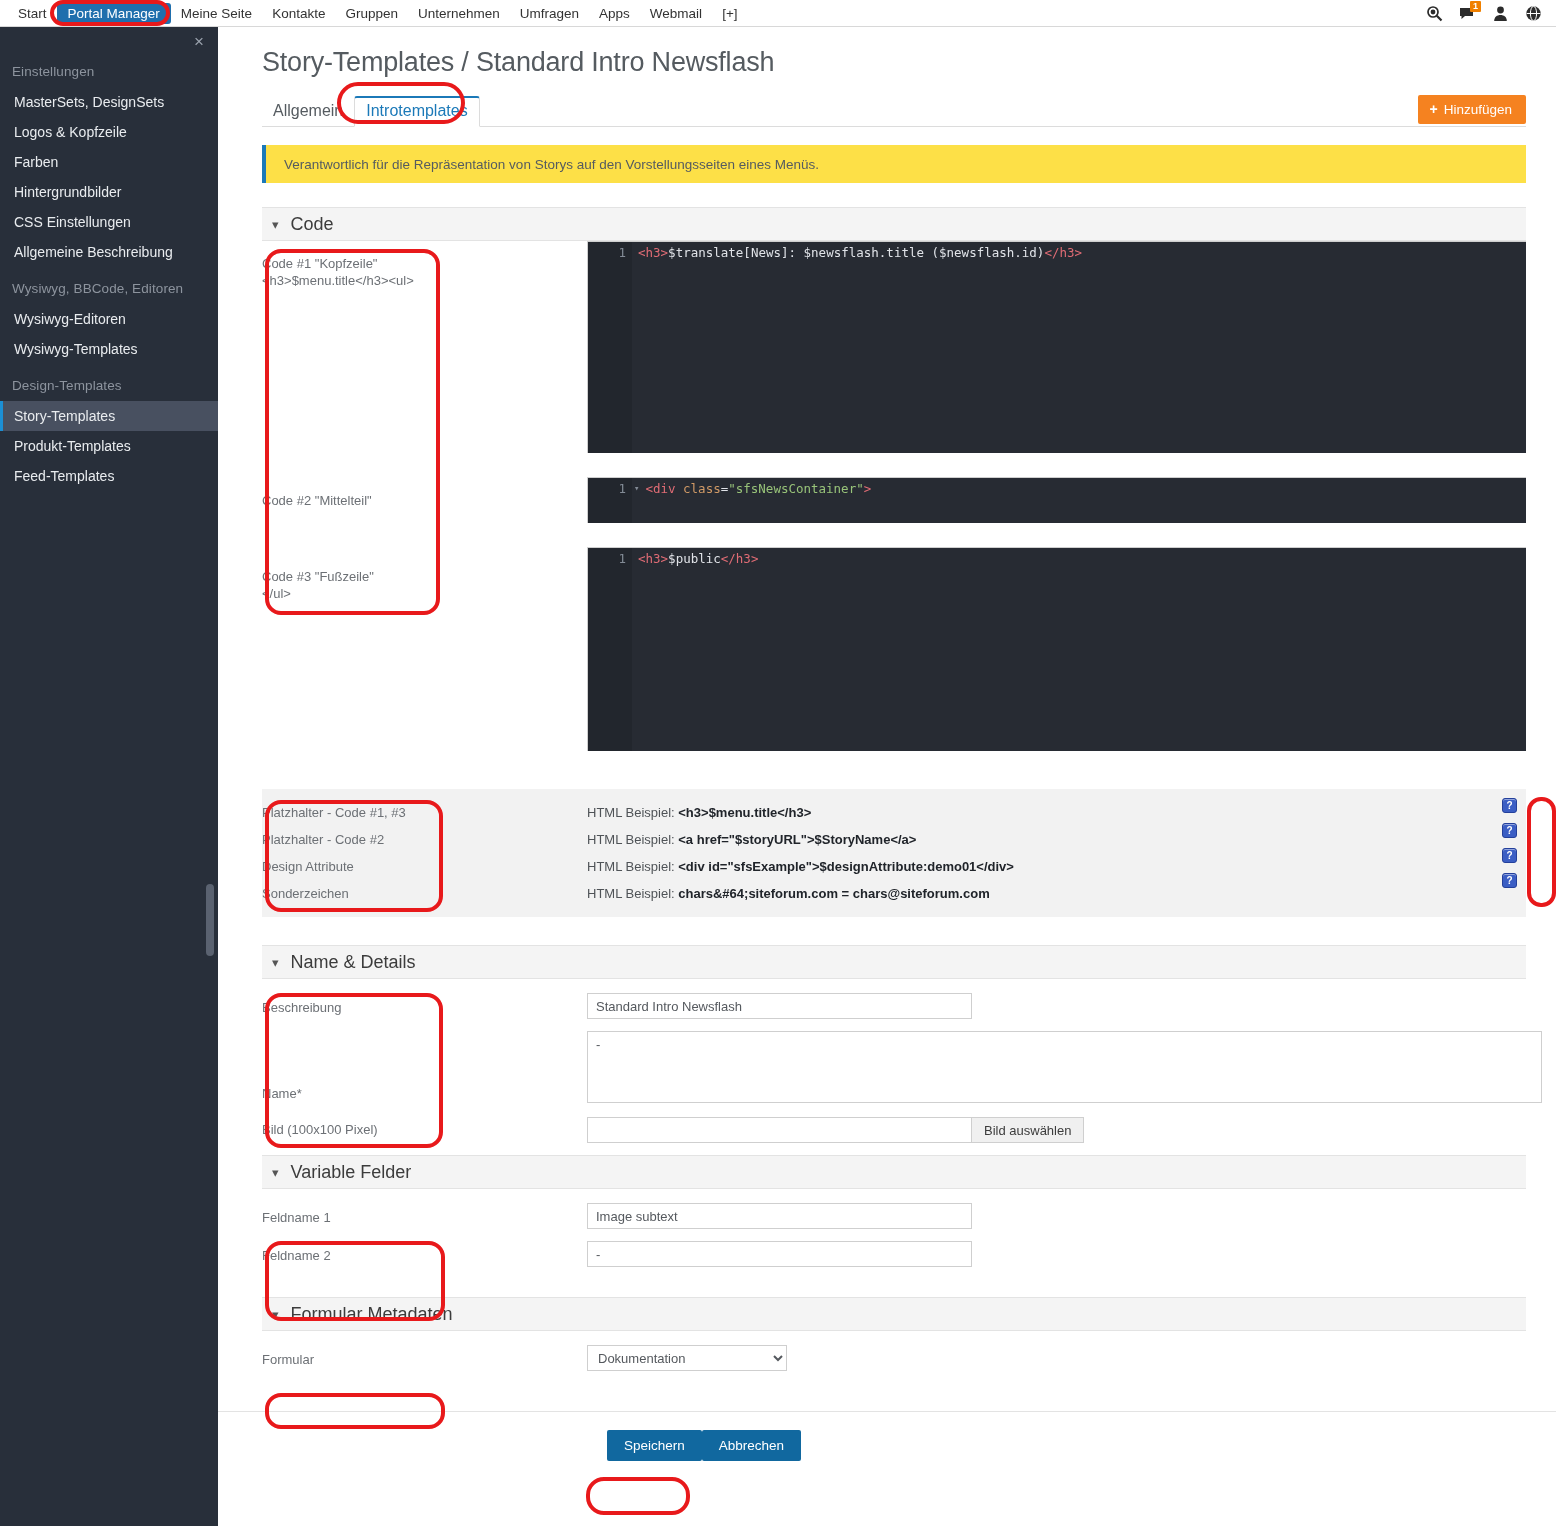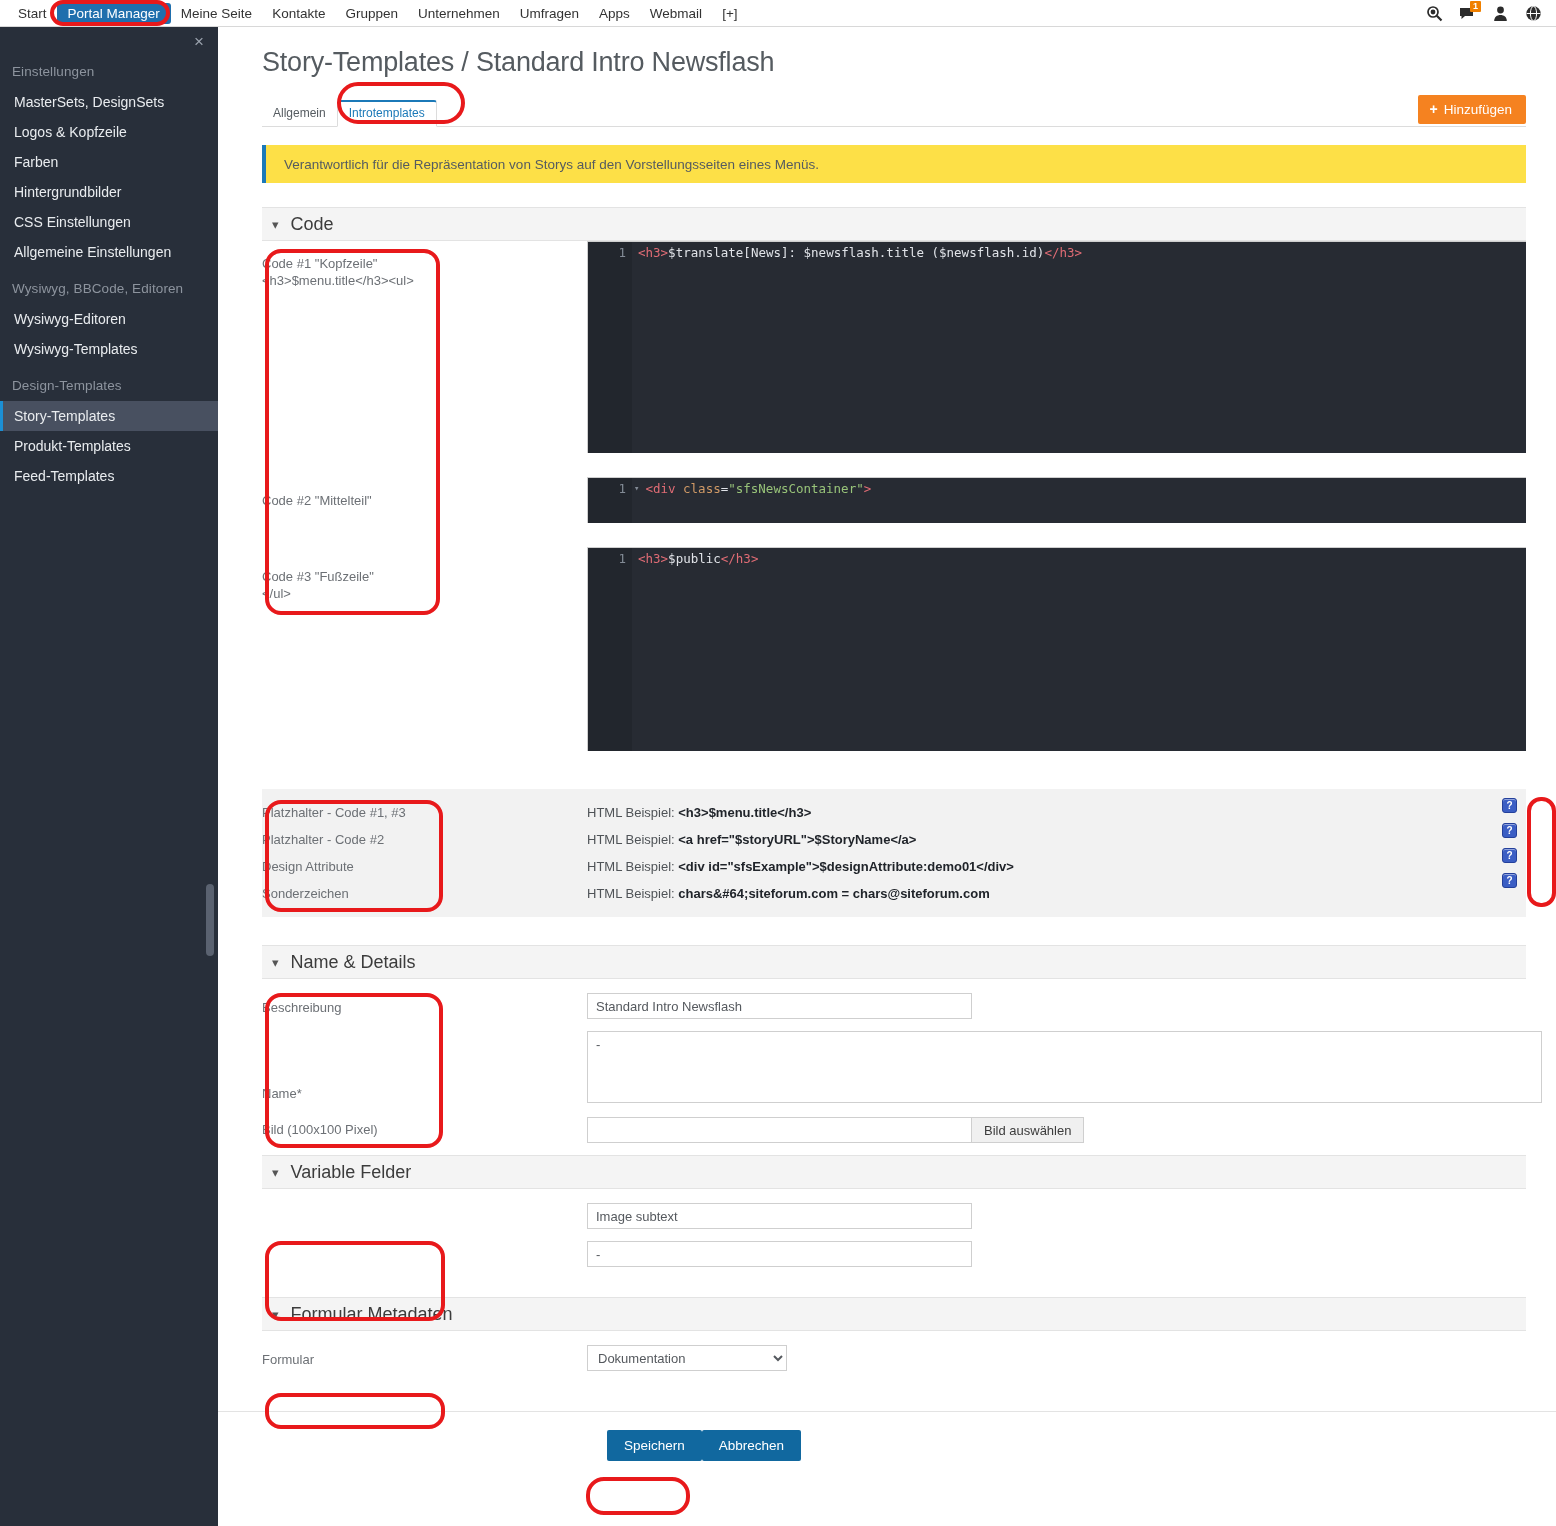--- a/index.html
+++ b/index.html
@@ -77,21 +77,21 @@
     font-size: 27px; color: #555b60; font-weight: normal;
     padding: 20px 0 0 44px; letter-spacing: -.2px;
   }
 
   .tabstrip {
     margin: 20px 0 0 44px; width: 1264px; height: 29px;
     border-bottom: 1px solid #dcdcdc; display: flex; align-items: flex-end;
     position: relative;
   }
   .tab {
-    font-size: 12px; color: #555b60; padding: 5px 11px 6px 11px; cursor: pointer;
+    font-size: 16px; color: #555b60; padding: 5px 11px 6px 11px; cursor: pointer;
   }
   .tab.active {
     color: #1b79b8; background: #fff;
     border: 1px solid #dcdcdc; border-bottom: 1px solid #fff;
     border-top: 2px solid #1b79b8;
     border-radius: 3px 3px 0 0; margin-bottom: -1px; padding: 4px 11px 6px 11px;
   }
   .btn-add {
     position: absolute; right: 0; bottom: 2px;
     background: #f58220; color: #fff; font-size: 13.5px;
@@ -264,21 +264,21 @@
 
 <div class="sidebar">
   <div class="sb-close">×</div>
 
   <div class="sb-group">Einstellungen</div>
   <div class="sb-item">MasterSets, DesignSets</div>
   <div class="sb-item">Logos &amp; Kopfzeile</div>
   <div class="sb-item">Farben</div>
   <div class="sb-item">Hintergrundbilder</div>
   <div class="sb-item">CSS Einstellungen</div>
-  <div class="sb-item">Allgemeine Einstellungen</div>
+  <div class="sb-item">Allgemeine Beschreibung</div>
 
   <div class="sb-group">Wysiwyg, BBCode, Editoren</div>
   <div class="sb-item">Wysiwyg-Editoren</div>
   <div class="sb-item">Wysiwyg-Templates</div>
 
   <div class="sb-group">Design-Templates</div>
   <div class="sb-item selected">Story-Templates</div>
   <div class="sb-item">Produkt-Templates</div>
   <div class="sb-item">Feed-Templates</div>
 
@@ -395,20 +395,24 @@
       </div>
     </div>
   </div>
 
   <div class="sect-header" style="margin-top:24px;">
     <span class="chev">▾</span>
     <span>Variable Felder</span>
   </div>
 
   <div class="form-block" style="height:84px;">
+    <div class="form-labels">
+      <div class="lbl" style="height:38px;line-height:30px;">Feldname 1</div>
+      <div class="lbl" style="line-height:30px;">Feldname 2</div>
+    </div>
     <div class="form-fields">
       <div style="height:38px;"><input class="txtinput" value="Image subtext" style=""></div>
       <div><input class="txtinput" value="-" style=""></div>
     </div>
   </div>
 
   <div class="sect-header" style="margin-top:24px;">
     <span class="chev">▾</span>
     <span>Formular Metadaten</span>
   </div>

